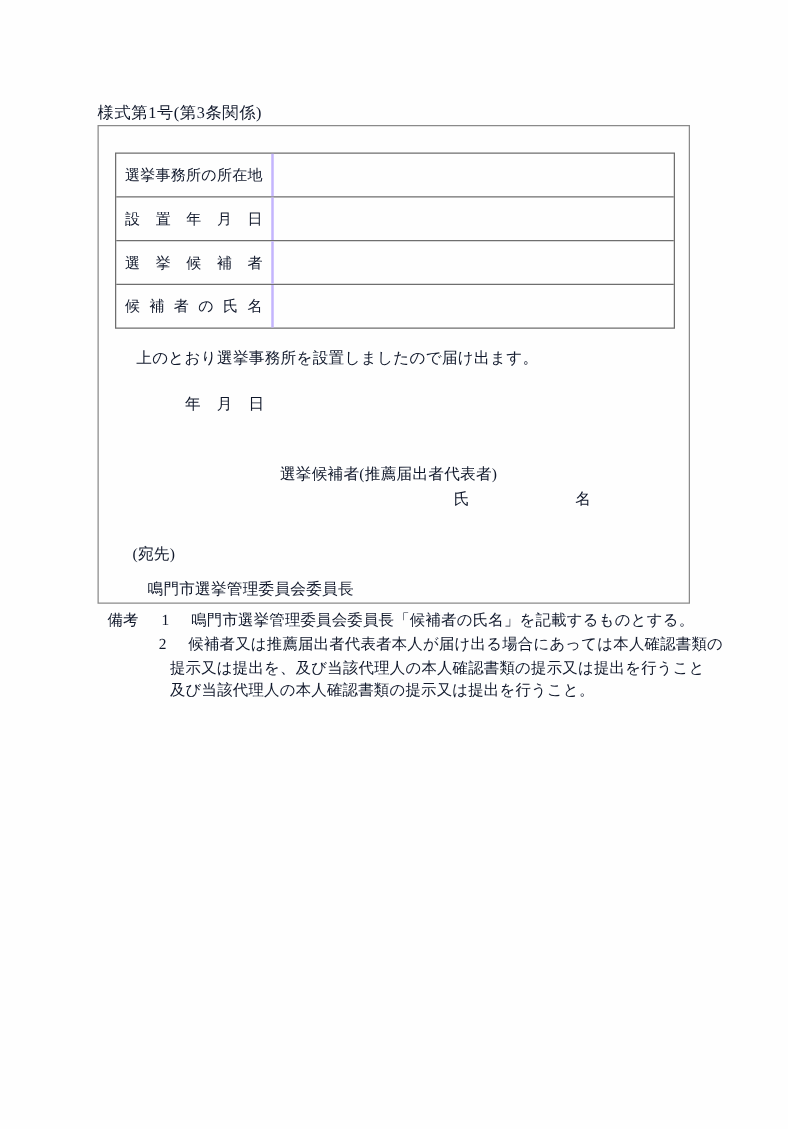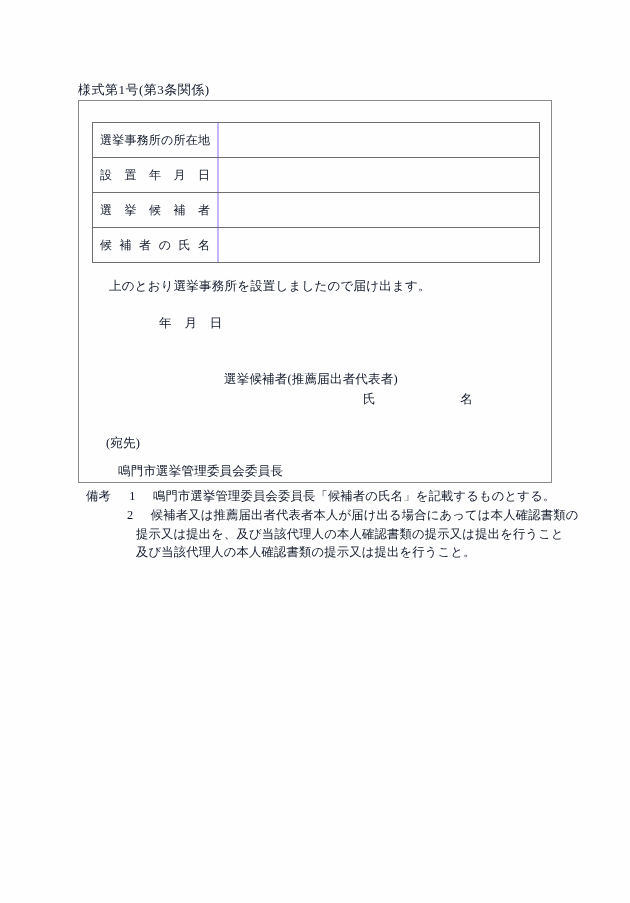--- a/index.html
+++ b/index.html
@@ -75,21 +75,21 @@
   .cell-value {
     flex: 1;
   }
   .abs-text {
     position: absolute;
     font-size: 12.5px;
     letter-spacing: 0.2px;
     white-space: nowrap;
   }
   .declaration { left: 30px;  top: 177px; }
-  .date-line   { left: 80px;  top: 214px; }
+  .date-line   { left: 69px;  top: 214px; }
   .signer      { left: 145px; top: 250px; margin-top: 20px; }
   .name-row {
     left: 284px;
     top: 290px;
     width: 110px;
     display: flex;
     justify-content: space-between;
   }
   .addressee-label { left: 27px; top: 334px; }
   .addressee-name  { left: 39px; top: 362px; }

